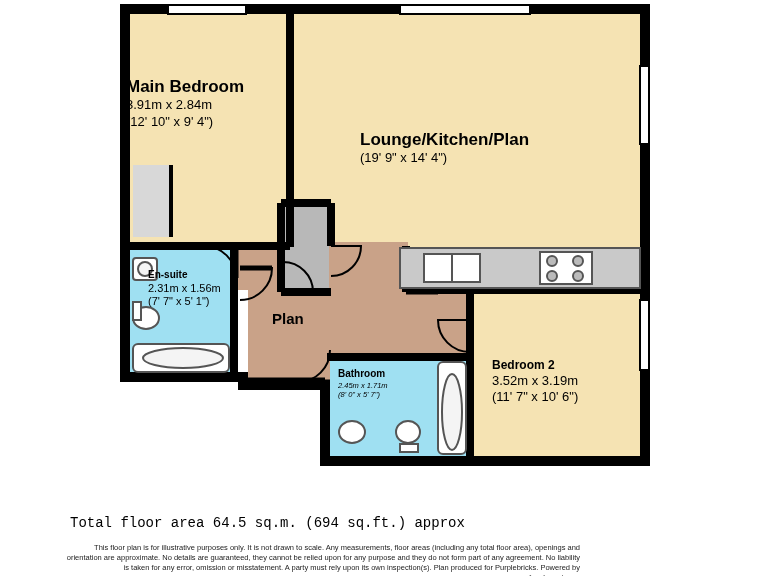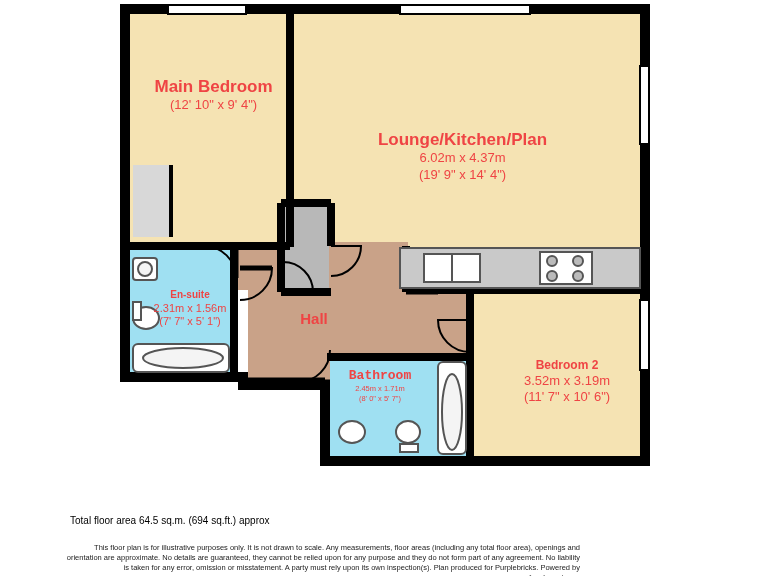--- a/index.html
+++ b/index.html
@@ -17,23 +17,22 @@
   }
   #floorplan {
     position: absolute;
     left: 0;
     top: 0;
     width: 768px;
     height: 576px;
   }
   .room-label {
     position: absolute;
-    text-align: center;
     line-height: 1.25;
-    color: #ef4444;
+    color: #000000;
   }
   .room-label .name {
     font-weight: bold;
     display: block;
   }
   .room-label .dim {
     display: block;
   }
   
   #label-main-bedroom {
@@ -61,54 +60,55 @@
   }
   #label-bedroom2 .name { font-size: 12px; }
   #label-bedroom2 .dim { font-size: 13px; }
 
   
   #label-ensuite {
     left: 148px;
     top: 269px;
     width: 84px;
   }
-  #label-ensuite .name { font-size: 10px; margin-top: 20px; }
+  #label-ensuite .name { font-size: 10px; }
   #label-ensuite .dim { font-size: 11px; }
 
   
   #label-bathroom {
     left: 338px;
     top: 368px;
     width: 84px;
   }
-  #label-bathroom .name { font-size: 13px; font-family: Liberation Mono, monospace; }
-  #label-bathroom .dim { font-size: 7.5px; }
+  #label-bathroom .name { font-size: 10px; }
+  #label-bathroom .dim { font-size: 7.5px; font-style: italic; }
 
   
   #label-hall {
     left: 272px;
     top: 310px;
     width: 84px;
   }
   #label-hall .name { font-size: 15px; }
 
   .footer {
     position: absolute;
     left: 0;
     width: 640px;
     text-align: right;
   }
   #total-area {
     left: 70px;
     top: 515px;
     width: auto;
     text-align: center;
-    font-size: 10px;
+    font-size: 14px;
     color: #000;
     position: absolute;
+    font-family: Liberation Mono, monospace;
   }
   #disclaimer {
     top: 543px;
     font-size: 7.5px;
     line-height: 1.35;
     color: #222;
     padding: 0 60px;
     box-sizing: border-box;
   }
 </style>
@@ -207,26 +207,26 @@
     <rect x="400" y="444" width="18" height="8" fill="#ffffff"></rect>
     <rect x="438" y="362" width="28" height="92" rx="5" fill="#ffffff"></rect>
     <ellipse cx="452" cy="412" rx="10" ry="38" fill="#f4f4f4"></ellipse>
 
     <line x1="171" y1="165" x2="171" y2="237" stroke="#000000" stroke-width="4"></line>
   </g>
 </svg>
 
 <div class="room-label" id="label-main-bedroom">
   <span class="name">Main Bedroom</span>
+  <span class="dim">3.91m x 2.84m</span>
   <span class="dim">(12' 10" x 9' 4")</span>
 </div>
 
 <div class="room-label" id="label-lounge">
   <span class="name">Lounge/Kitchen/Plan</span>
-  <span class="dim">6.02m x 4.37m</span>
   <span class="dim">(19' 9" x 14' 4")</span>
 </div>
 
 <div class="room-label" id="label-bedroom2">
   <span class="name">Bedroom 2</span>
   <span class="dim">3.52m x 3.19m</span>
   <span class="dim">(11' 7" x 10' 6")</span>
 </div>
 
 <div class="room-label" id="label-ensuite">
@@ -235,17 +235,17 @@
   <span class="dim">(7' 7" x 5' 1")</span>
 </div>
 
 <div class="room-label" id="label-bathroom">
   <span class="name">Bathroom</span>
   <span class="dim">2.45m x 1.71m</span>
   <span class="dim">(8' 0" x 5' 7")</span>
 </div>
 
 <div class="room-label" id="label-hall">
-  <span class="name">Hall</span>
+  <span class="name">Plan</span>
 </div>
 
 <div id="total-area">Total floor area 64.5 sq.m. (694 sq.ft.) approx</div>
 <div class="footer" id="disclaimer">This floor plan is for illustrative purposes only. It is not drawn to scale. Any measurements, floor areas (including any total floor area), openings and orientation are approximate. No details are guaranteed, they cannot be relied upon for any purpose and they do not form part of any agreement. No liability is taken for any error, omission or misstatement. A party must rely upon its own inspection(s). Plan produced for Purplebricks. Powered by www.focalagent.com</div>
 
 </body></html>

